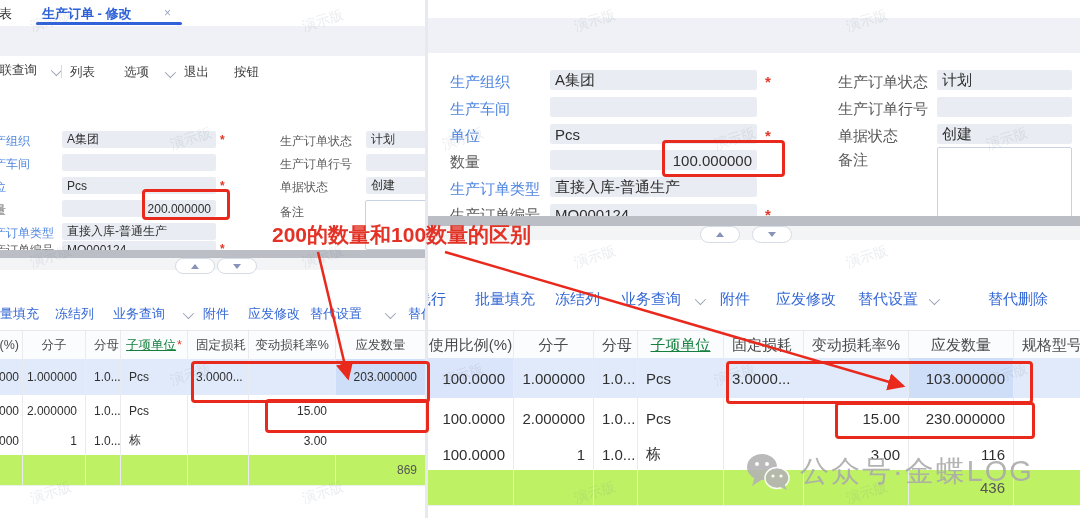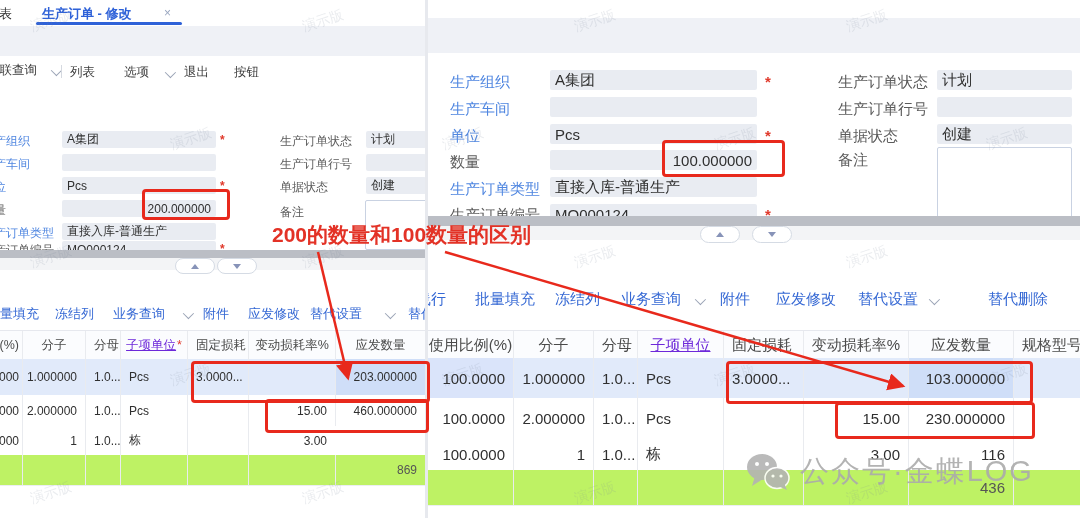--- a/index.html
+++ b/index.html
@@ -39,21 +39,21 @@
   
   .thead{position:absolute;left:0;right:0;background:#fbfcfe;border-top:1px solid #e6e8ee;border-bottom:1px solid #e2e5eb;color:#4a4a4a;}
   .trow{position:absolute;left:0;right:0;border-bottom:1px solid #eceef2;background:#fff;}
   .trow.sel{background:#e1eafa;}
   .trow.sum{background:#bef264;}
   .cell{position:absolute;top:0;bottom:0;display:flex;align-items:center;padding:0 8px;box-sizing:border-box;overflow:hidden;white-space:nowrap;color:#2f2f2f;}
   .cell.hd{color:#4a4a4a;justify-content:center;}
   .cell.num{justify-content:flex-end;}
   .cell.bL{border-left:1px solid #e9ebef;}
   .hl-cell{background:#cfdef8;}
-  .hd-link{color:#6d28d9;text-decoration:underline;}
+  .hd-link{color:#15803d;text-decoration:underline;}
 
   
   .pl .c0{left:0;width:22px}.pl .c1{left:22px;width:63px}.pl .c2{left:85px;width:35px}
   .pl .c3{left:120px;width:67px}.pl .c4{left:187px;width:61px}.pl .c5{left:248px;width:87px}
   .pl .c6{left:335px;width:90px}
   
   .pr .c0{left:0;width:85px}.pr .c1{left:85px;width:80px}.pr .c2{left:165px;width:44px}
   .pr .c3{left:209px;width:86px}.pr .c4{left:295px;width:80px}.pr .c5{left:375px;width:105px}
   .pr .c6{left:480px;width:105px}.pr .c7{left:585px;width:67px}
 
@@ -160,21 +160,20 @@
       <div class="cell c5 bL num"></div>
       <div class="cell c6 bL num hl-cell">203.000000</div>
     </div>
     <div class="trow" style="top:395px;height:31px;">
       <div class="cell c0 num" style="padding-right:3px;">100.0000</div>
       <div class="cell c1 bL num">2.000000</div>
       <div class="cell c2 bL">1.0...</div>
       <div class="cell c3 bL">Pcs</div>
       <div class="cell c4 bL"></div>
       <div class="cell c5 bL num">15.00</div>
-      <div class="cell c6 bL num">460.000000</div>
     </div>
     <div class="trow" style="top:426px;height:29px;">
       <div class="cell c0 num" style="padding-right:3px;">100.0000</div>
       <div class="cell c1 bL num">1</div>
       <div class="cell c2 bL">1.0...</div>
       <div class="cell c3 bL">栋</div>
       <div class="cell c4 bL"></div>
       <div class="cell c5 bL num">3.00</div>
     </div>
     <div class="trow sum" style="top:455px;height:30px;">

